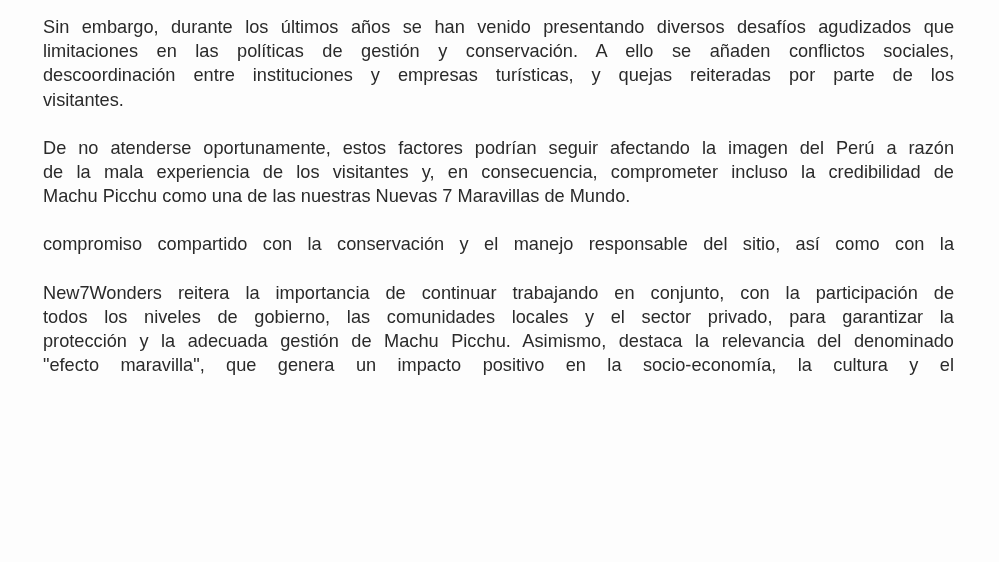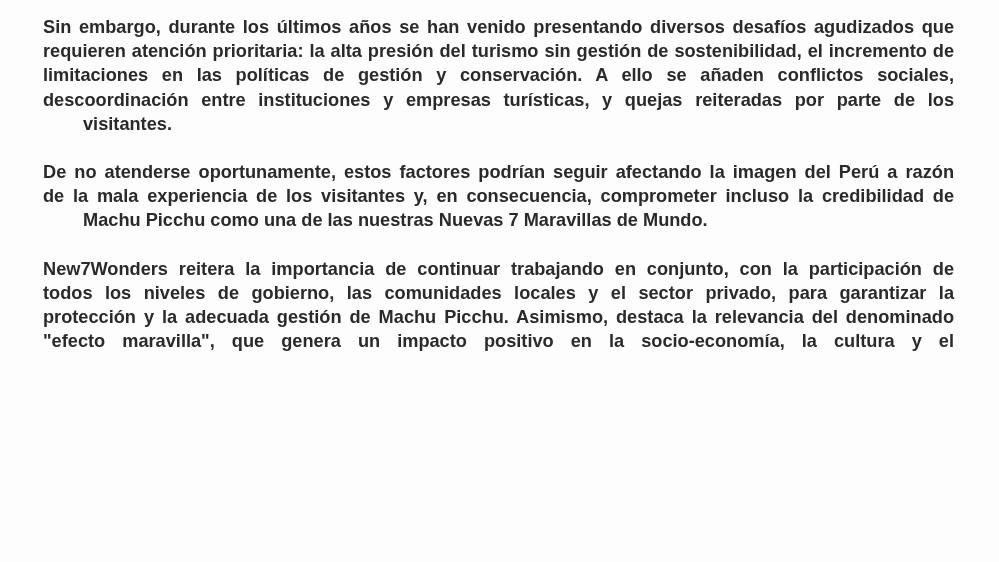--- a/index.html
+++ b/index.html
@@ -20,51 +20,49 @@
       top: 15px;
       width: 911px;
       font-family: "Liberation Sans", sans-serif;
       font-size: 18.2px;
       line-height: 24.2px;
       color: #2a2a2a;
       text-align: justify;
     }
     .para {
       margin: 0 0 24px 0;
-      font-weight: bold;
     }
     .line {
       display: block;
       text-align: justify;
       text-align-last: justify;
       white-space: nowrap;
       height: 24.2px;
     }
     .line.last {
       text-align-last: left;
-      margin-left: 40px;
     }
   </style>
 </head>
 <body>
 
 <div class="page">
   <div class="para">
     <span class="line">Sin embargo, durante los últimos años se han venido presentando diversos desafíos agudizados que</span>
-    <span class="line">requieren atención prioritaria: la alta presión del turismo sin gestión de sostenibilidad, el incremento de</span>
     <span class="line">limitaciones en las políticas de gestión y conservación. A ello se añaden conflictos sociales,</span>
     <span class="line">descoordinación entre instituciones y empresas turísticas, y quejas reiteradas por parte de los</span>
     <span class="line last">visitantes.</span>
   </div>
   <div class="para">
     <span class="line">De no atenderse oportunamente, estos factores podrían seguir afectando la imagen del Perú a razón</span>
     <span class="line">de la mala experiencia de los visitantes y, en consecuencia, comprometer incluso la credibilidad de</span>
     <span class="line last">Machu Picchu como una de las nuestras Nuevas 7 Maravillas de Mundo.</span>
   </div>
   <div class="para">
+    <span class="line">compromiso compartido con la conservación y el manejo responsable del sitio, así como con la</span>
   </div>
   <div class="para">
     <span class="line">New7Wonders reitera la importancia de continuar trabajando en conjunto, con la participación de</span>
     <span class="line">todos los niveles de gobierno, las comunidades locales y el sector privado, para garantizar la</span>
     <span class="line">protección y la adecuada gestión de Machu Picchu. Asimismo, destaca la relevancia del denominado</span>
     <span class="line">"efecto maravilla", que genera un impacto positivo en la socio-economía, la cultura y el</span>
   </div>
 </div>
 
 </body></html>

